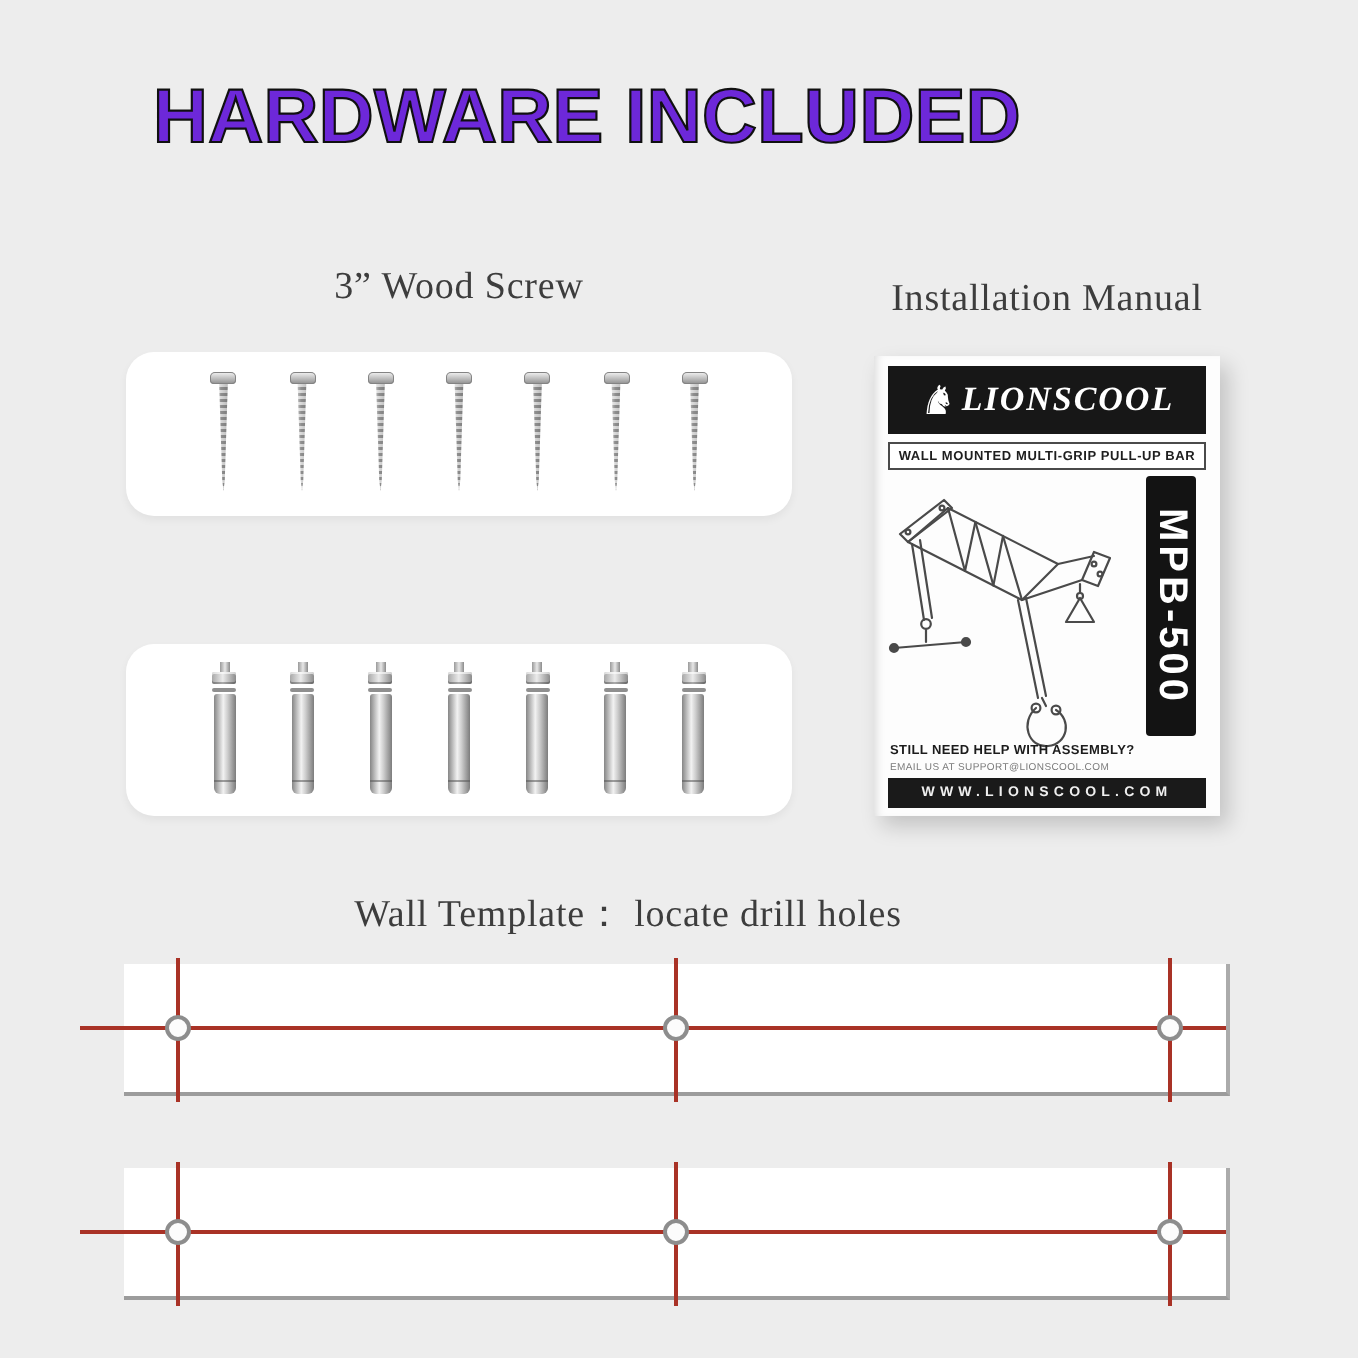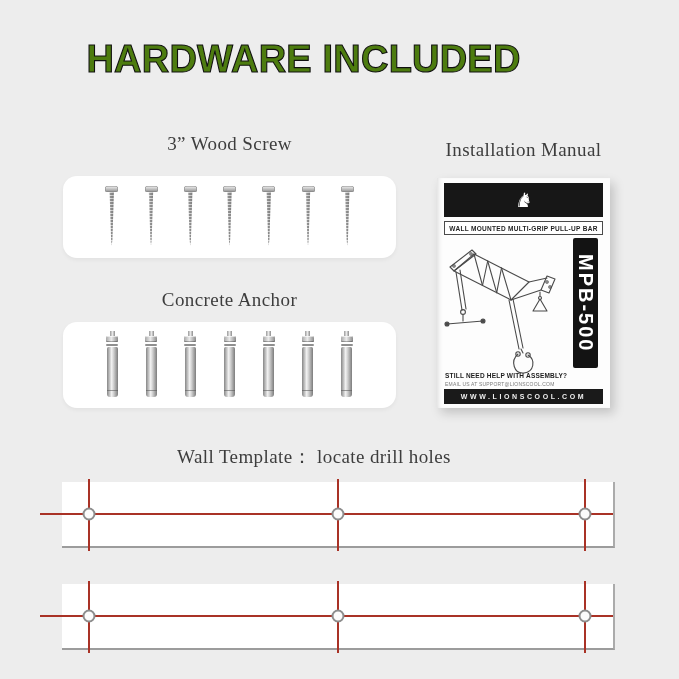--- a/index.html
+++ b/index.html
@@ -6,23 +6,22 @@
   .page {
     position: relative;
     width: 679px; height: 679px;
     background: #ededed;
     font-family: "Liberation Sans", sans-serif;
     overflow: hidden;
   }
   .title {
     position: absolute; top: 38px; left: 0; width: 587px;
     margin: 0; text-align: center;
-    font-size: 38px; font-weight: bold; color: #4d7c0f;
+    font-size: 38px; font-weight: bold; color: #6d28d9;
     letter-spacing: 0.2px;
-    padding-left: 10px;
     -webkit-text-stroke: 1.1px #101010;
   }
   .label {
     position: absolute;
     font-size: 19px; color: #3d3d3d; letter-spacing: 0.4px;
     text-align: center;
     font-family: Liberation Serif, serif;
   }
   .label-screw  { top: 133px; left: 63px;  width: 333px; }
   .label-manual { top: 139px; left: 437px; width: 173px; }
@@ -182,20 +181,21 @@
     <div class="screw-head"></div>
     <div class="screw-shaft"></div>
   </div>
 </div>
 
   <div class="label label-manual">Installation Manual</div>
 
   <div class="manual">
     <div class="manual-header">
       <span class="lion">♞</span>
+      <span class="brand">LIONSCOOL</span>
     </div>
     <div class="cover-title">WALL MOUNTED MULTI-GRIP PULL-UP BAR</div>
 
     <svg class="drawing" width="128" height="142" viewBox="0 0 128 142">
       <g stroke="#4a4a4a" stroke-width="1.1" fill="none" stroke-linecap="round" stroke-linejoin="round">
 
         <polygon points="7,29 29,12 33,16 11,33"></polygon>
         <circle cx="11" cy="28" r="1.2"></circle>
           <circle cx="28" cy="16" r="1.2"></circle>
 
@@ -234,21 +234,20 @@
     </svg>
 
     <div class="model-bar">
       <span>MPB-500</span>
     </div>
     <div class="help-line">STILL NEED HELP WITH ASSEMBLY?</div>
     <div class="help-sub">EMAIL US AT SUPPORT@LIONSCOOL.COM</div>
     <div class="manual-footer">WWW.LIONSCOOL.COM</div>
   </div>
 
-  <div class="label label-anchor">Concrete Anchor</div>
   <div class="tray tray-anchors">
   <div class="anchor">
     <div class="anchor-stud"></div>
     <div class="anchor-nut"></div>
     <div class="anchor-washer"></div>
     <div class="anchor-body"></div>
   </div>
 
   <div class="anchor">
     <div class="anchor-stud"></div>

